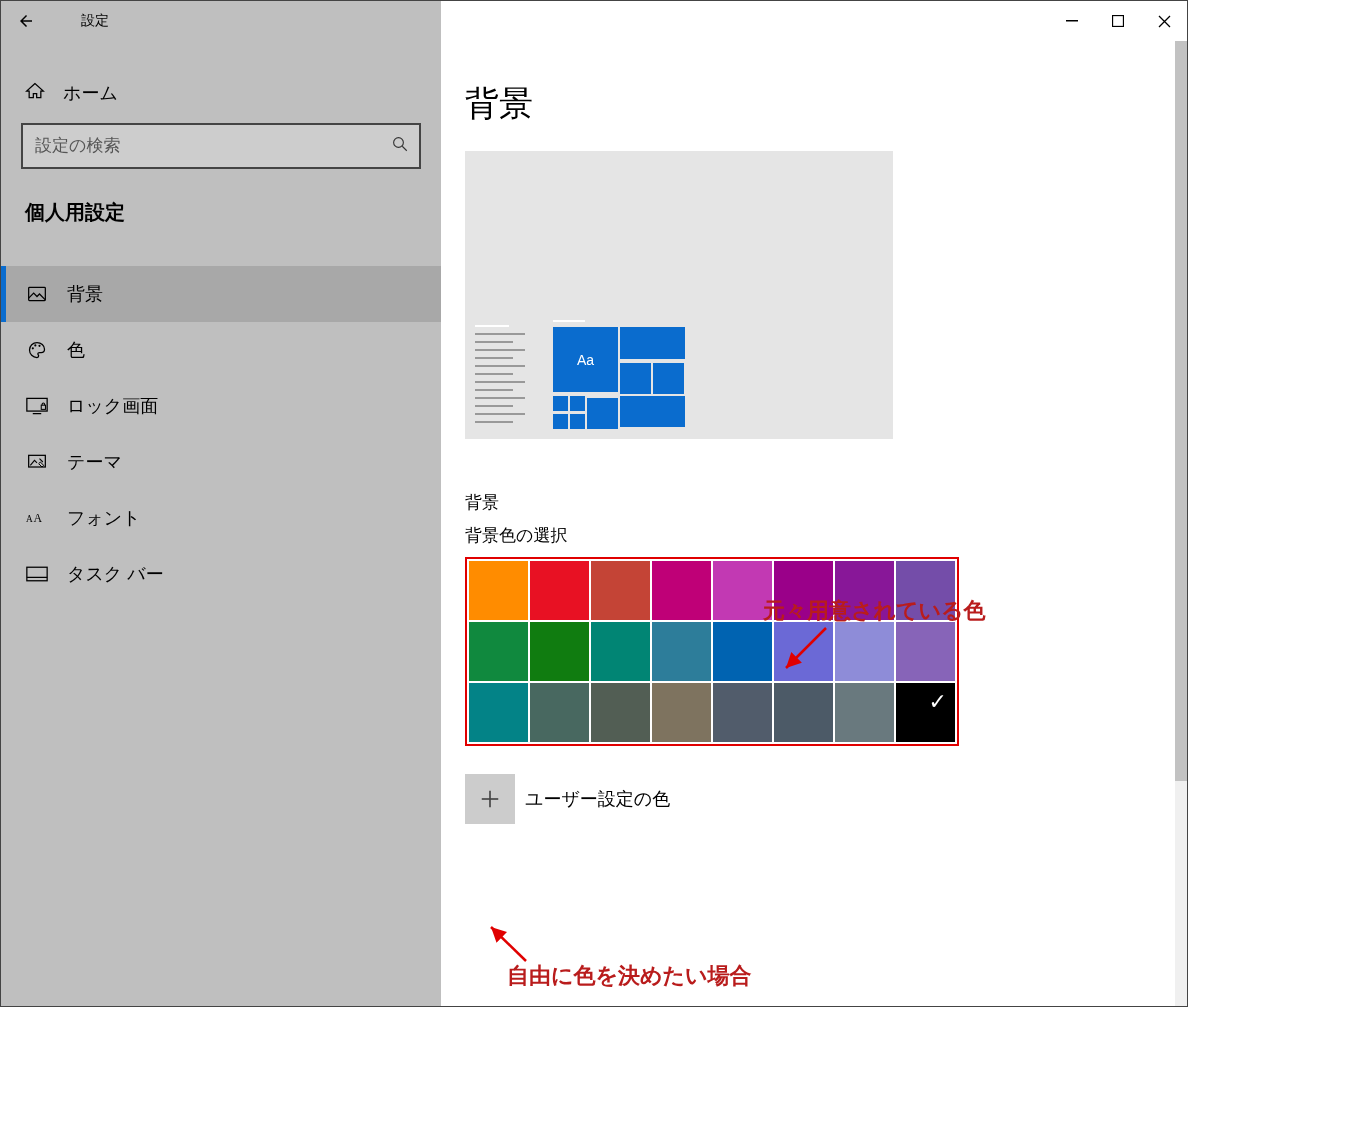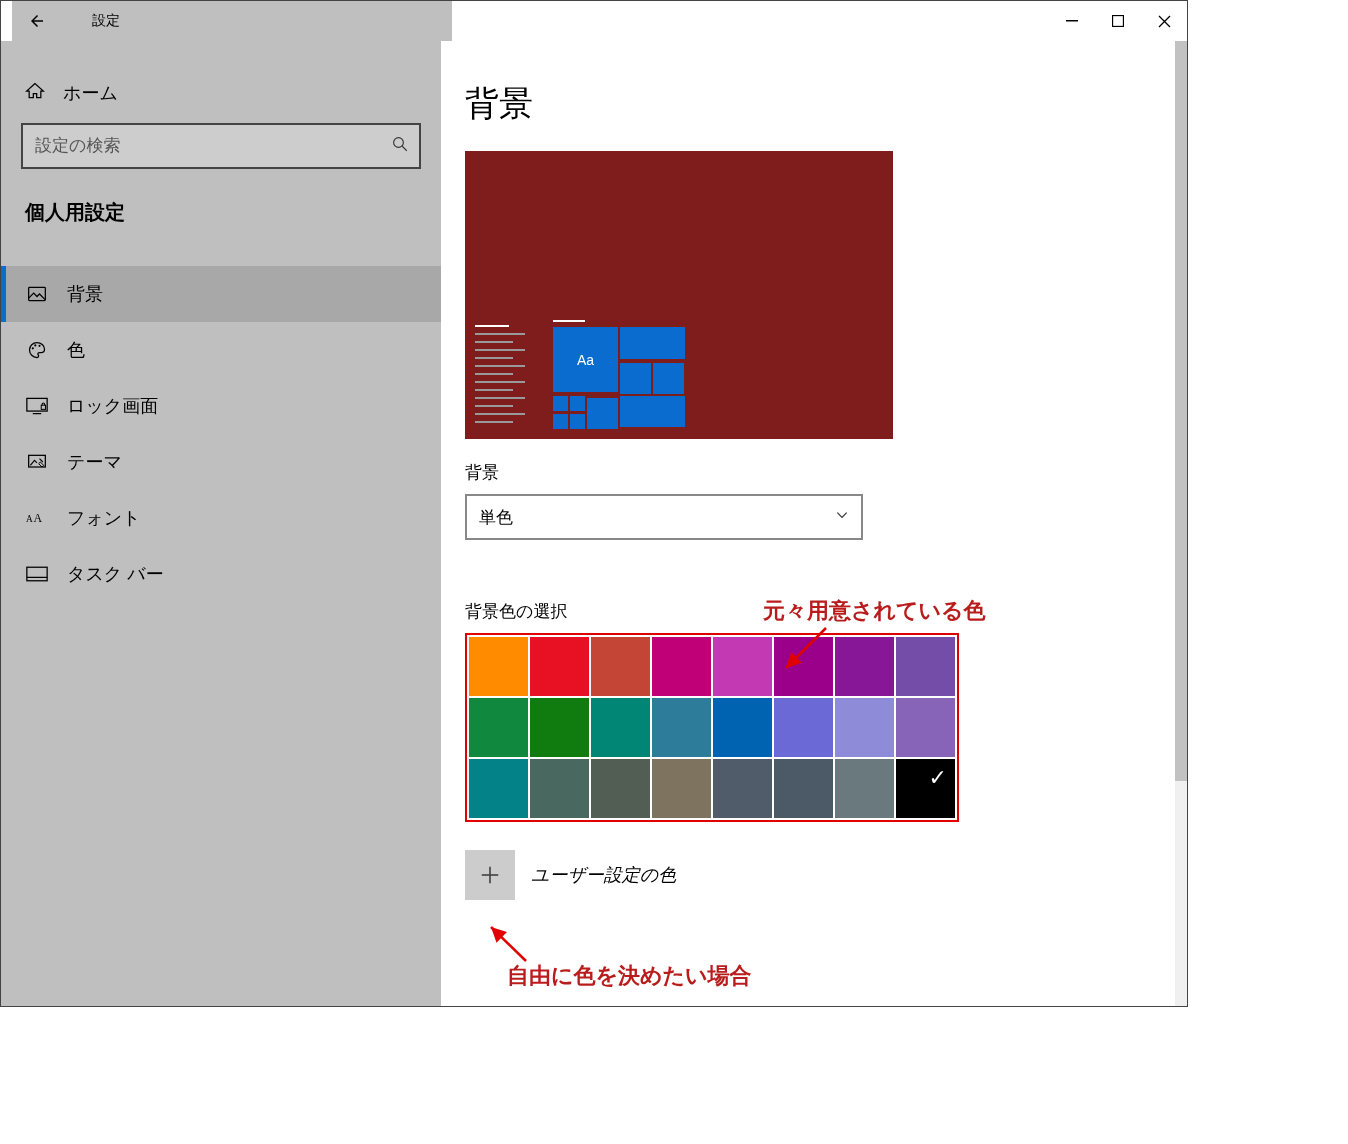--- a/index.html
+++ b/index.html
@@ -18,21 +18,20 @@
     border: 1px solid #444;
     background: #fff;
     display: flex;
     flex-direction: column;
     position: relative;
   }
   .titlebar {
     height: 40px;
     display: flex;
     align-items: stretch;
-    padding-left: 11px;
   }
   .titlebar-left {
     width: 440px;
     background: #bfbfbf;
     display: flex;
     align-items: center;
   }
   .back-btn {
     width: 50px;
     height: 40px;
@@ -146,22 +145,22 @@
   }
   .content h1 {
     font-size: 34px;
     font-weight: 400;
     margin: 0 0 24px 0;
     color: #000;
   }
   .preview {
     width: 428px;
     height: 288px;
-    background: #7f1d1d;
-    margin-bottom: 22px;
+    background: #e5e5e5;
+    margin-bottom: 52px;
     position: relative;
     overflow: hidden;
   }
   .preview-inner {
     position: absolute;
     left: 10px; bottom: 10px;
     display: flex;
     align-items: flex-end;
   }
   .preview-start {
@@ -234,23 +233,22 @@
   .plus-btn {
     width: 50px;
     height: 50px;
     background: #ccc;
     display: flex;
     align-items: center;
     justify-content: center;
     cursor: pointer;
   }
   .custom-label {
-    margin-left: 16px;
+    margin-left: 10px;
     font-size: 18px;
-    font-style: italic;
   }
   .annotation {
     position: absolute;
     color: #b91c1c;
     font-size: 22px;
     font-weight: 700;
     pointer-events: none;
   }
   .arrow-svg { position:absolute; pointer-events:none; }
   .scrollbar-track {
@@ -434,28 +432,20 @@
                   <div class="tile tile-s"></div>
               </div>
               <div class="tile tile-sq" style="margin-left:0;"></div>
               <div class="tile" style="width:65px; height:31px; margin-left:2px;"></div>
             </div>
           </div>
         </div>
       </div>
 
       <div class="field-label">背景</div>
-      <div class="dropdown">
-        <span class="dd-text">単色</span>
-        <span>
-          <svg width="14" height="14" viewBox="0 0 24 24">
-              <path d="M4 8 l8 8 8 -8" fill="none" stroke="#333" stroke-width="2"></path>
-            </svg>
-        </span>
-      </div>
 
       <div class="field-label">背景色の選択</div>
 
       <div class="palette-wrap">
         <div class="palette" id="palette">
             <div class="swatch" style="background: rgb(255, 140, 0);"></div>
             <div class="swatch" style="background: rgb(232, 17, 35);"></div>
             <div class="swatch" style="background: rgb(196, 68, 54);"></div>
             <div class="swatch" style="background: rgb(191, 0, 119);"></div>
             <div class="swatch" style="background: rgb(194, 57, 179);"></div>

